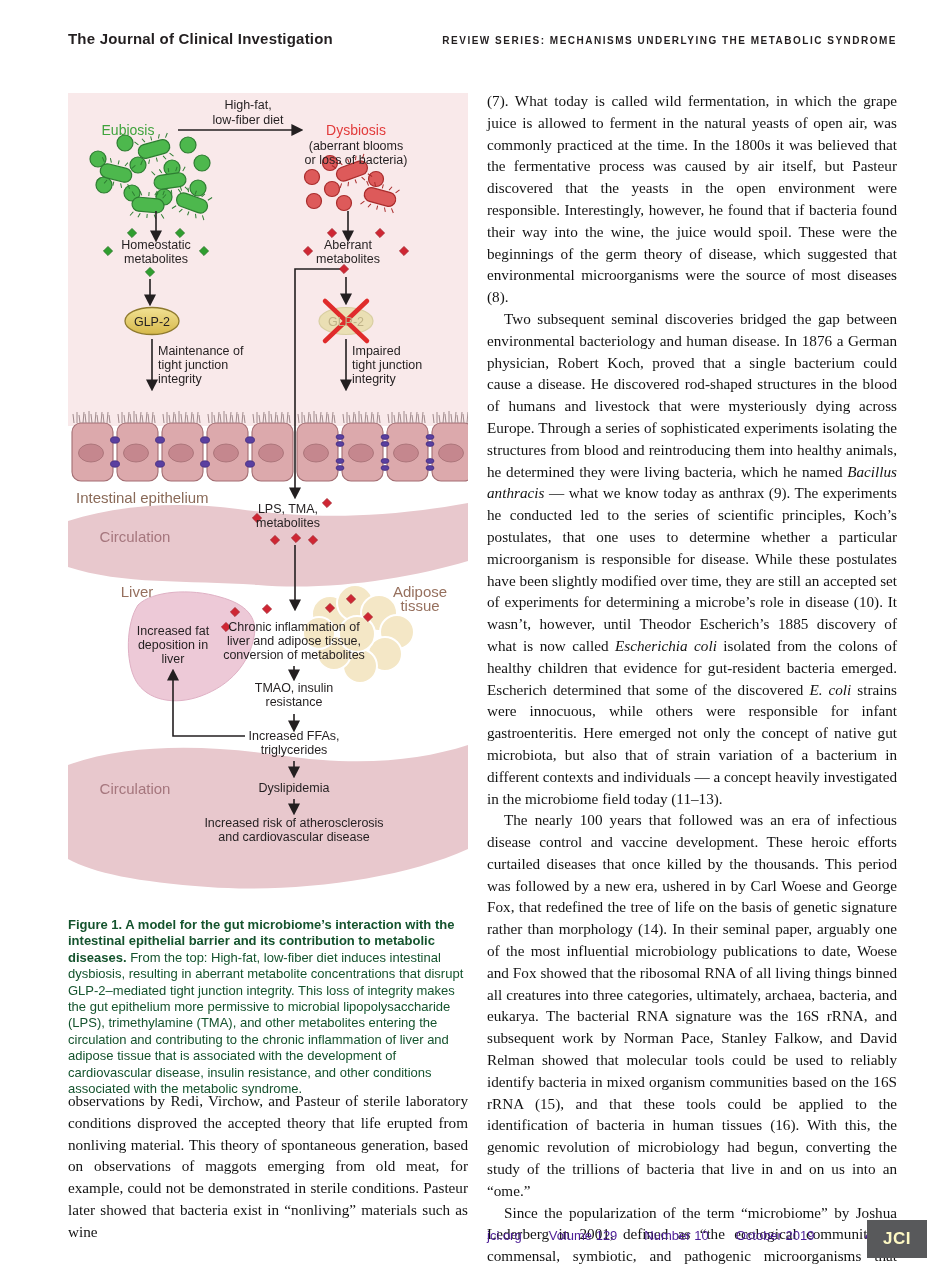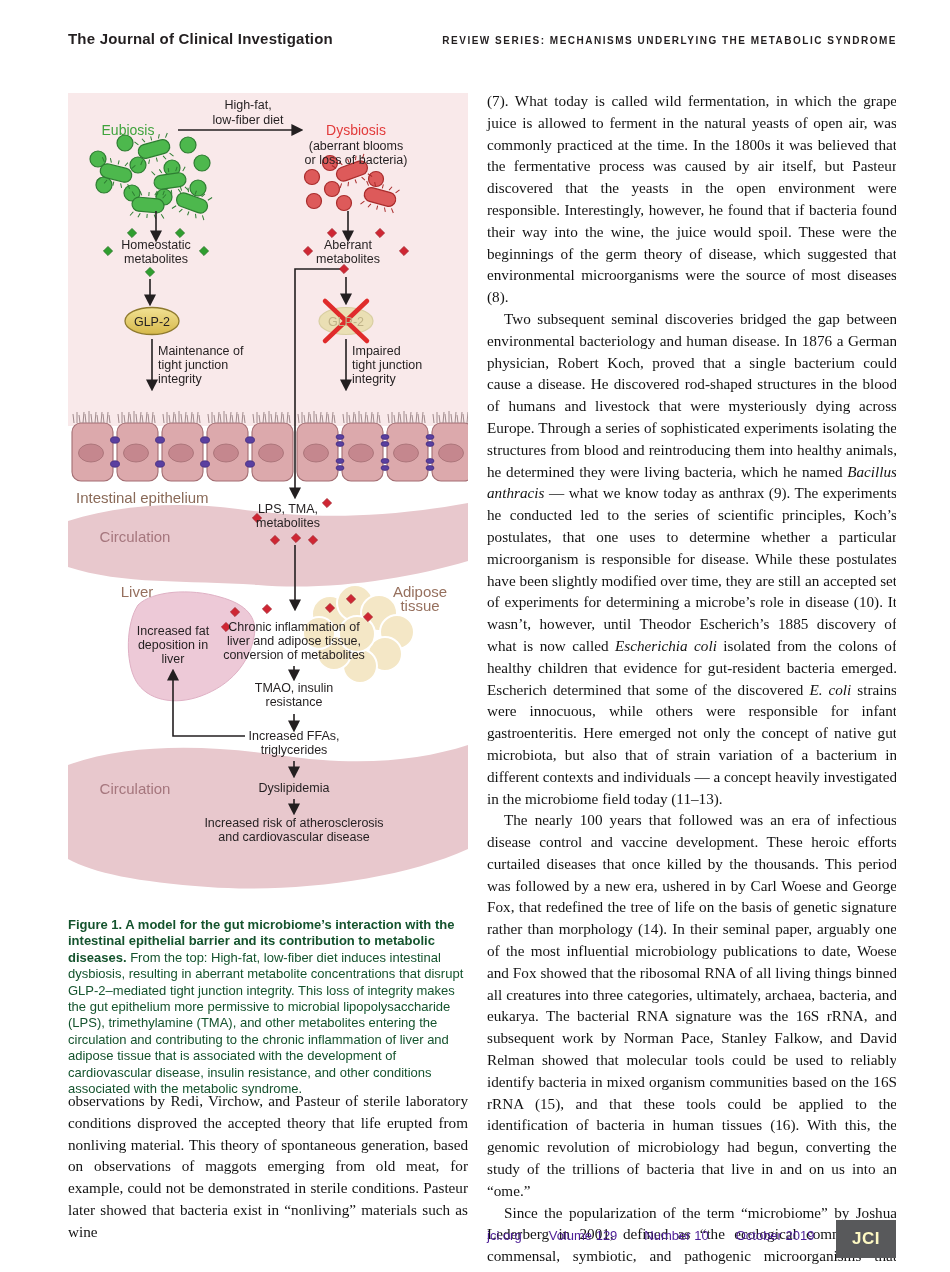--- a/index.html
+++ b/index.html
@@ -1,17 +1,17 @@
 <!DOCTYPE html>
 <html><head>
 <meta charset="utf-8">
 <style>
   html,body{margin:0;padding:0;background:#ffffff;}
   .page{position:relative;width:896px;height:1272px;background:#ffffff;overflow:hidden;
-        font-family:"Liberation Sans",sans-serif;color:#231f20;}
+        font-family:"Liberation Sans",sans-serif;color:#231f20;padding-left:31px;}
   .hdr{position:absolute;left:68px;top:30px;width:829px;display:flex;align-items:baseline;}
   .hdr .jname{font-size:15px;font-weight:bold;letter-spacing:.2px;}
   .hdr .series{margin-left:auto;font-size:10px;font-weight:bold;letter-spacing:1.5px;}
   .leftcol{position:absolute;left:68px;top:93px;width:400px;}
   .figcap{margin-top:10px;font-size:13px;line-height:16.4px;color:#14532d;text-align:left;}
   .figcap b{font-weight:bold;}
   .leftpar{position:absolute;left:68px;top:1090px;width:400px;}
   .rightcol{position:absolute;left:487px;top:90px;width:410px;}
   .serif{font-family:"Liberation Serif",serif;font-size:15.2px;line-height:21.8px;
          text-align:justify;color:#131313;}

